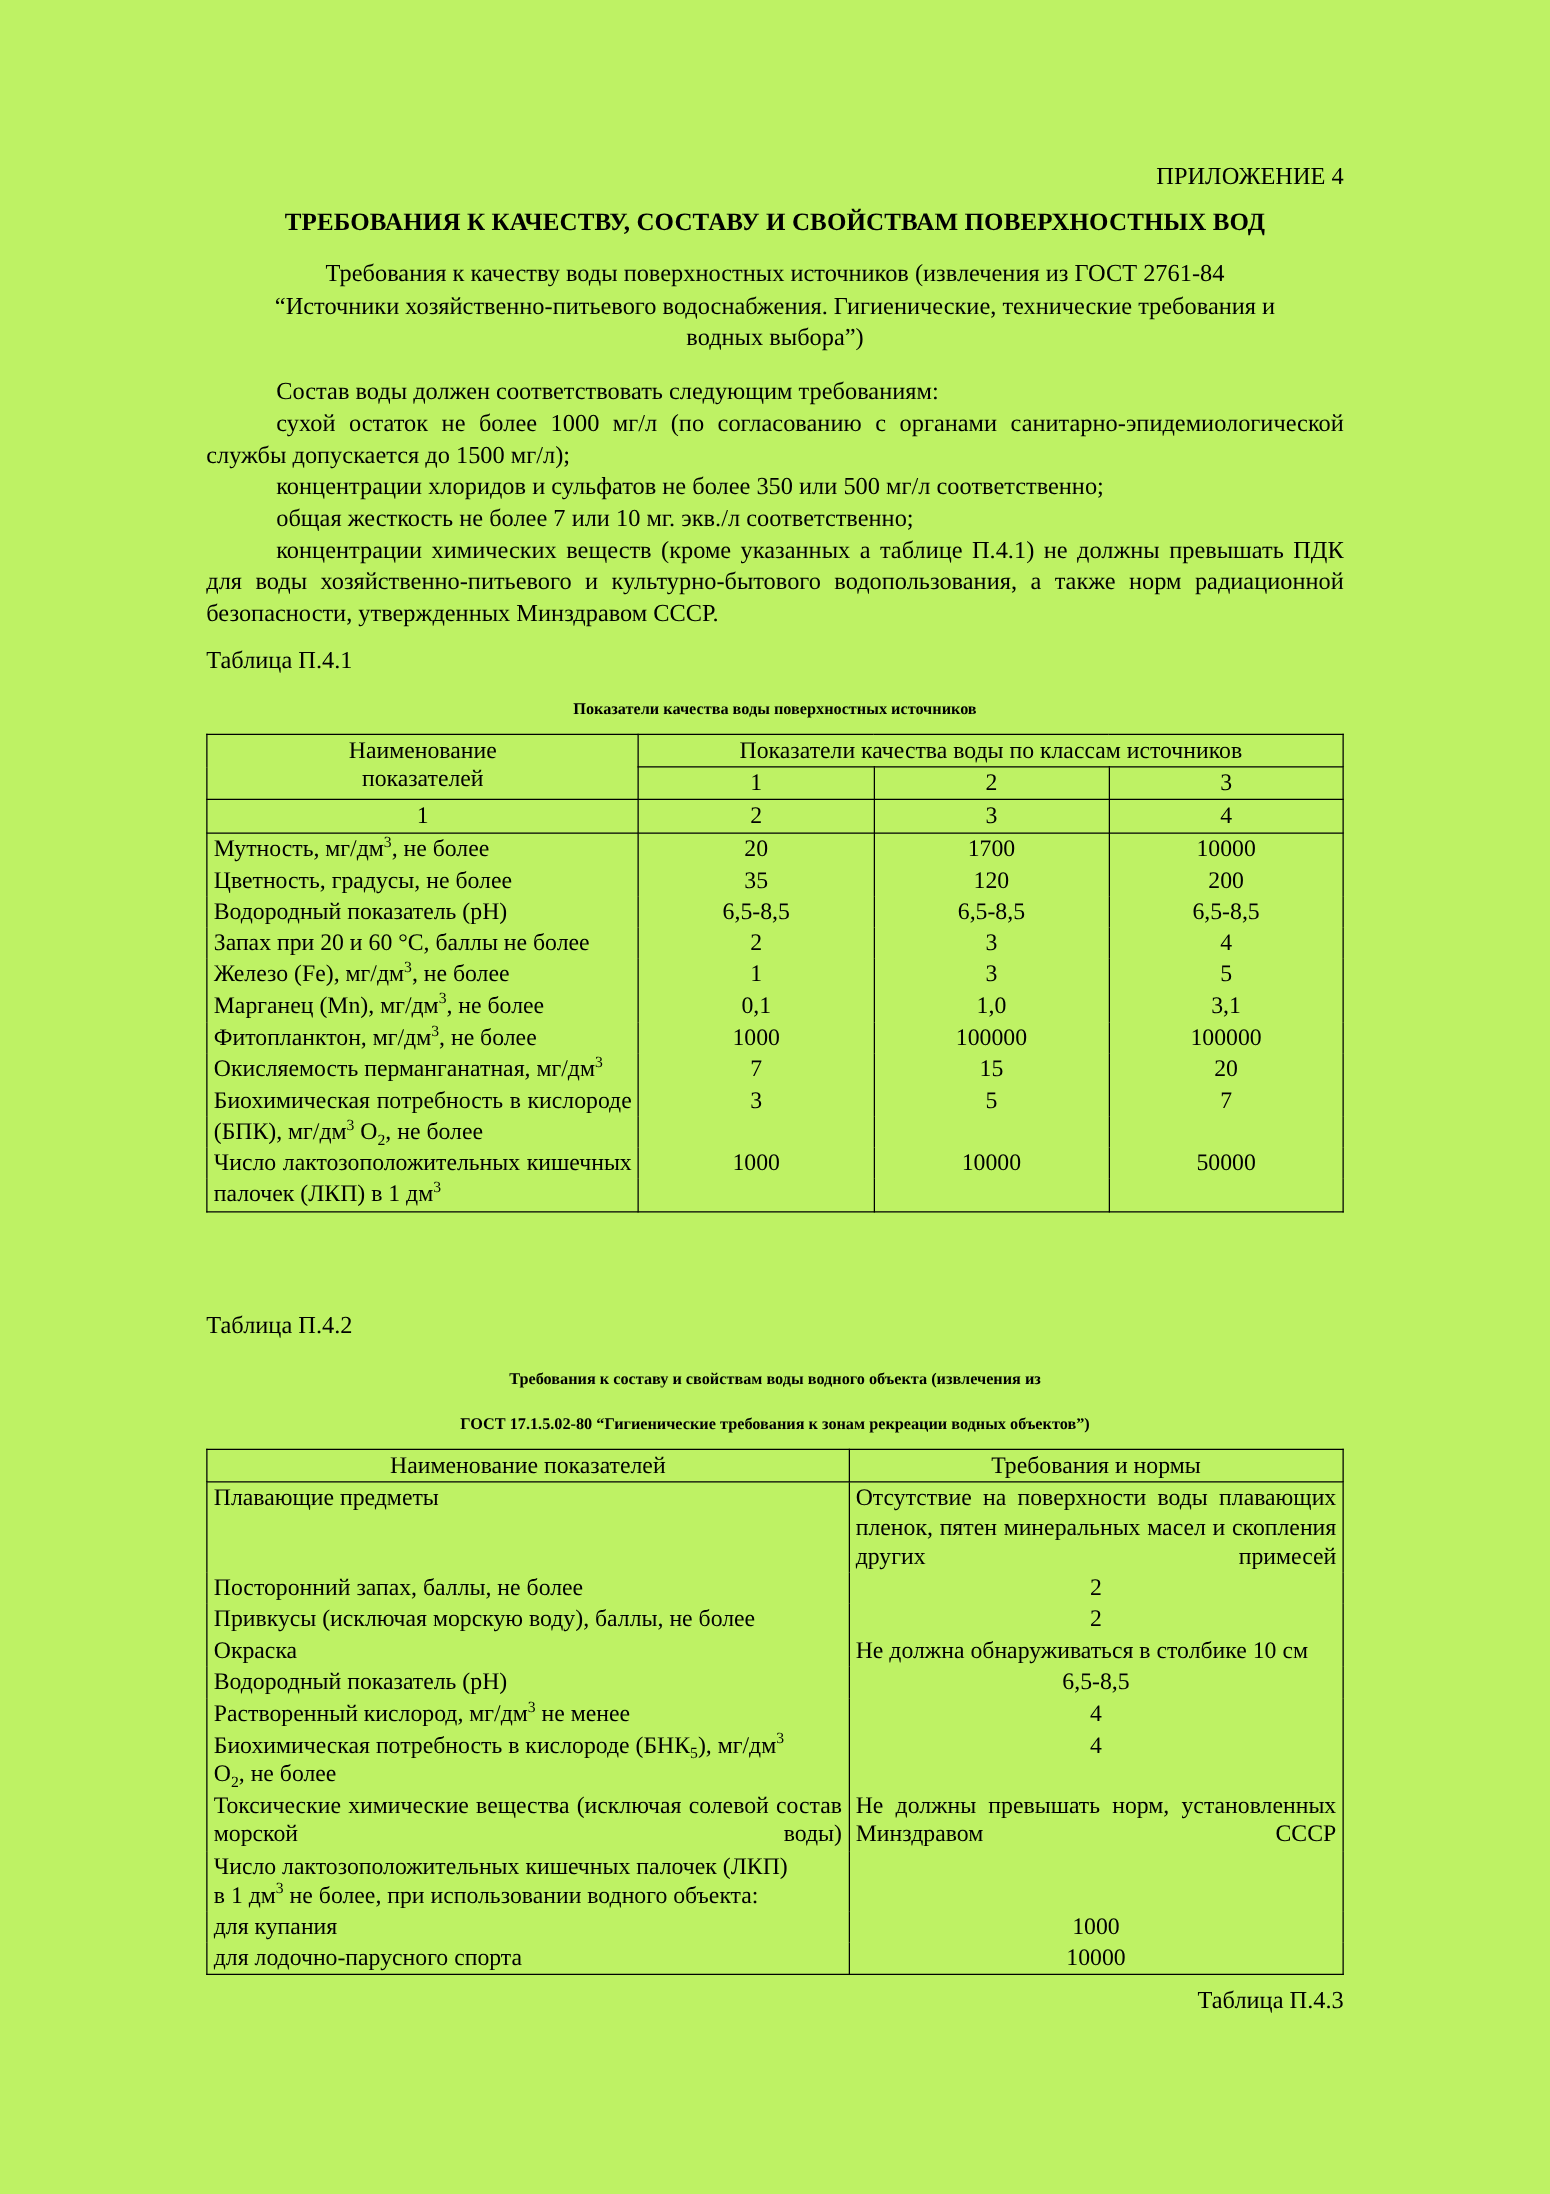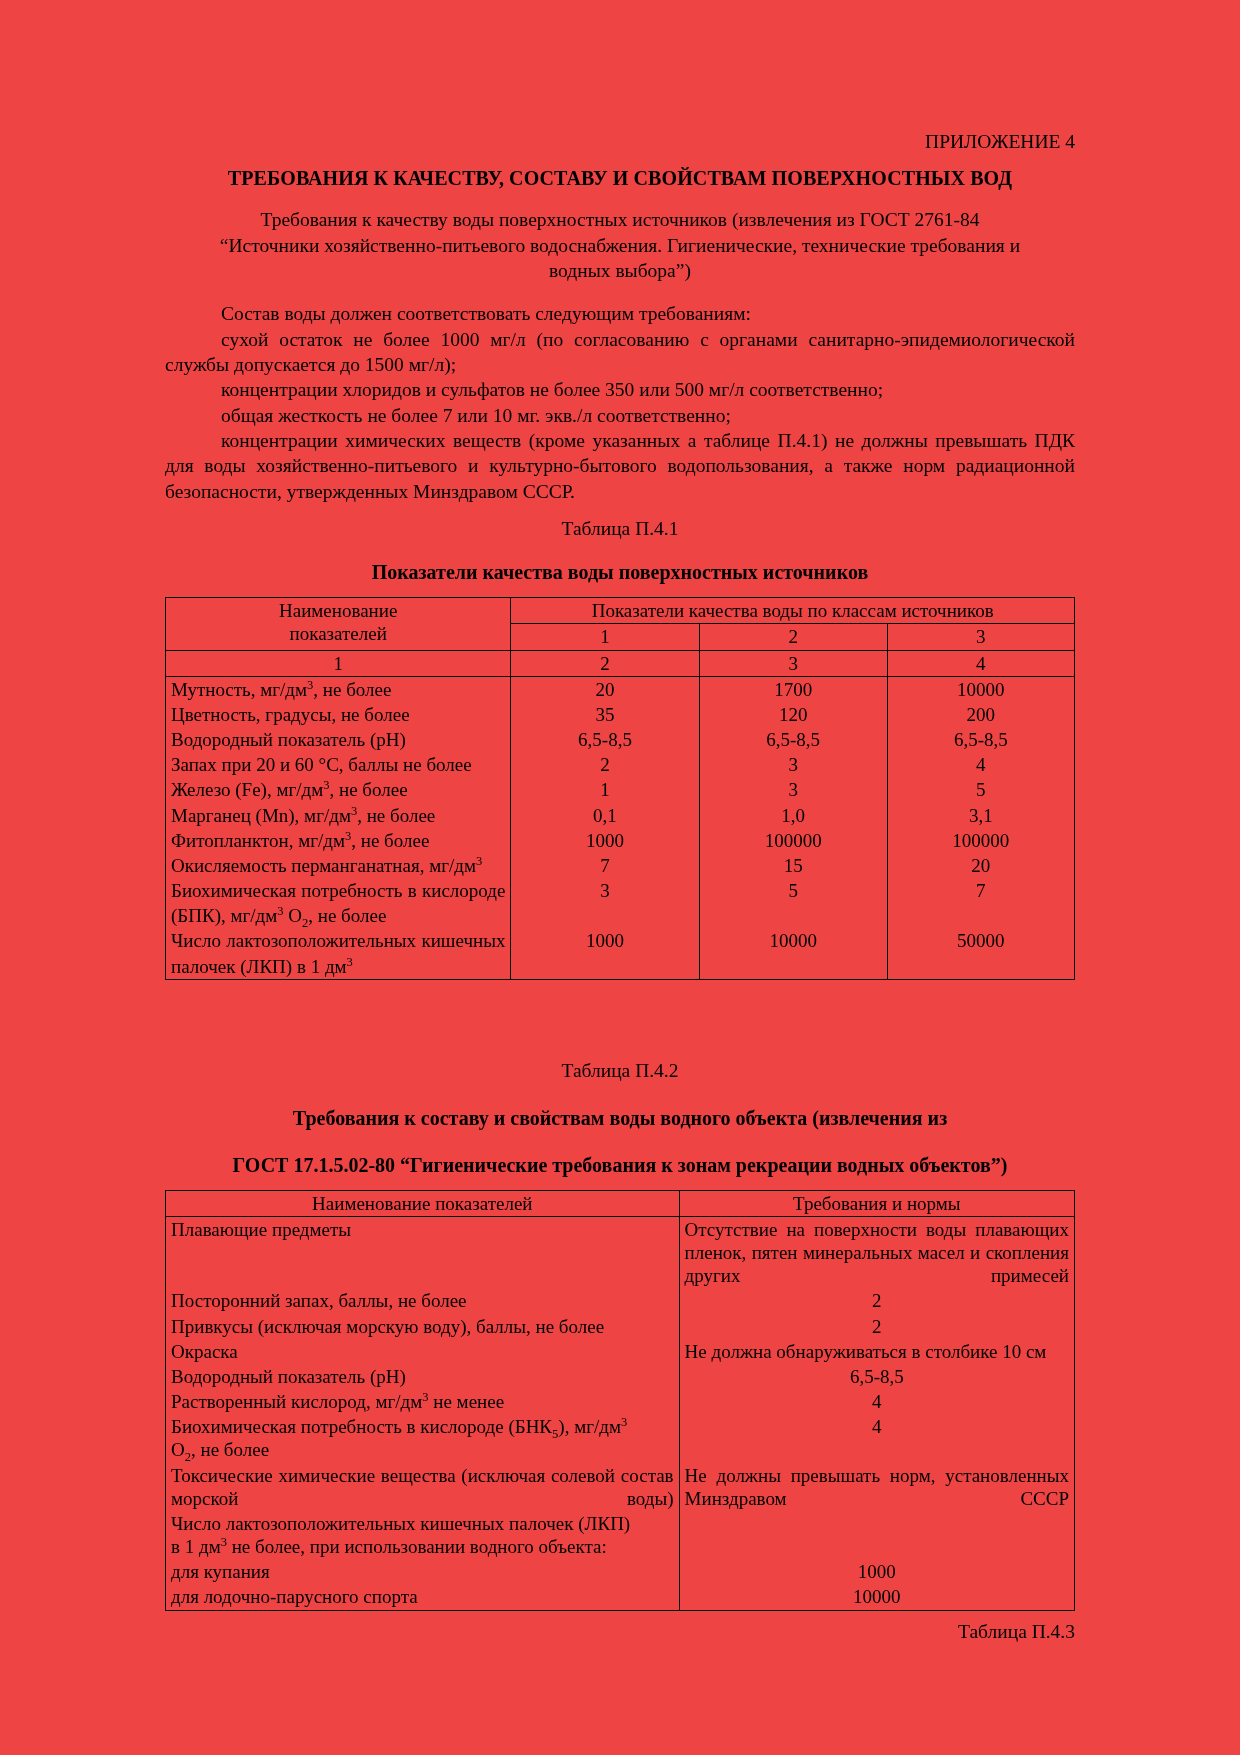--- a/index.html
+++ b/index.html
@@ -8,21 +8,21 @@
     background: #ffffff;
   }
   body {
     font-family: "Liberation Serif", "DejaVu Serif", serif;
     color: #000000;
   }
   .page {
     width: 1240px;
     height: 1755px;
     position: relative;
-    background: #ef4444;
+    background: #bef264;
     box-sizing: border-box;
     padding: 130px 165px 0 165px;
   }
   .appendix-label {
     text-align: right;
     font-size: 19.5px;
     line-height: 1.25;
     margin: 0 0 12px 0;
   }
   .doc-title {
@@ -43,28 +43,28 @@
     font-size: 19.5px;
     line-height: 1.30;
     margin: 0;
     text-align: justify;
     text-indent: 56px;
   }
   .para-block {
     margin-bottom: 14px;
   }
   .table-caption-right {
-    text-align: center;
+    text-align: left;
     font-size: 19.5px;
     margin: 14px 0 0 0;
   }
   .table-title {
     text-align: center;
     font-weight: bold;
-    font-size: 20px;
+    font-size: 13px;
     margin: 18px 0 10px 0;
     line-height: 1.45;
   }
   .table-title.spaced {
     margin: 22px 0 4px 0;
   }
   table.doc {
     border-collapse: collapse;
     width: 100%;
     font-size: 19px;

